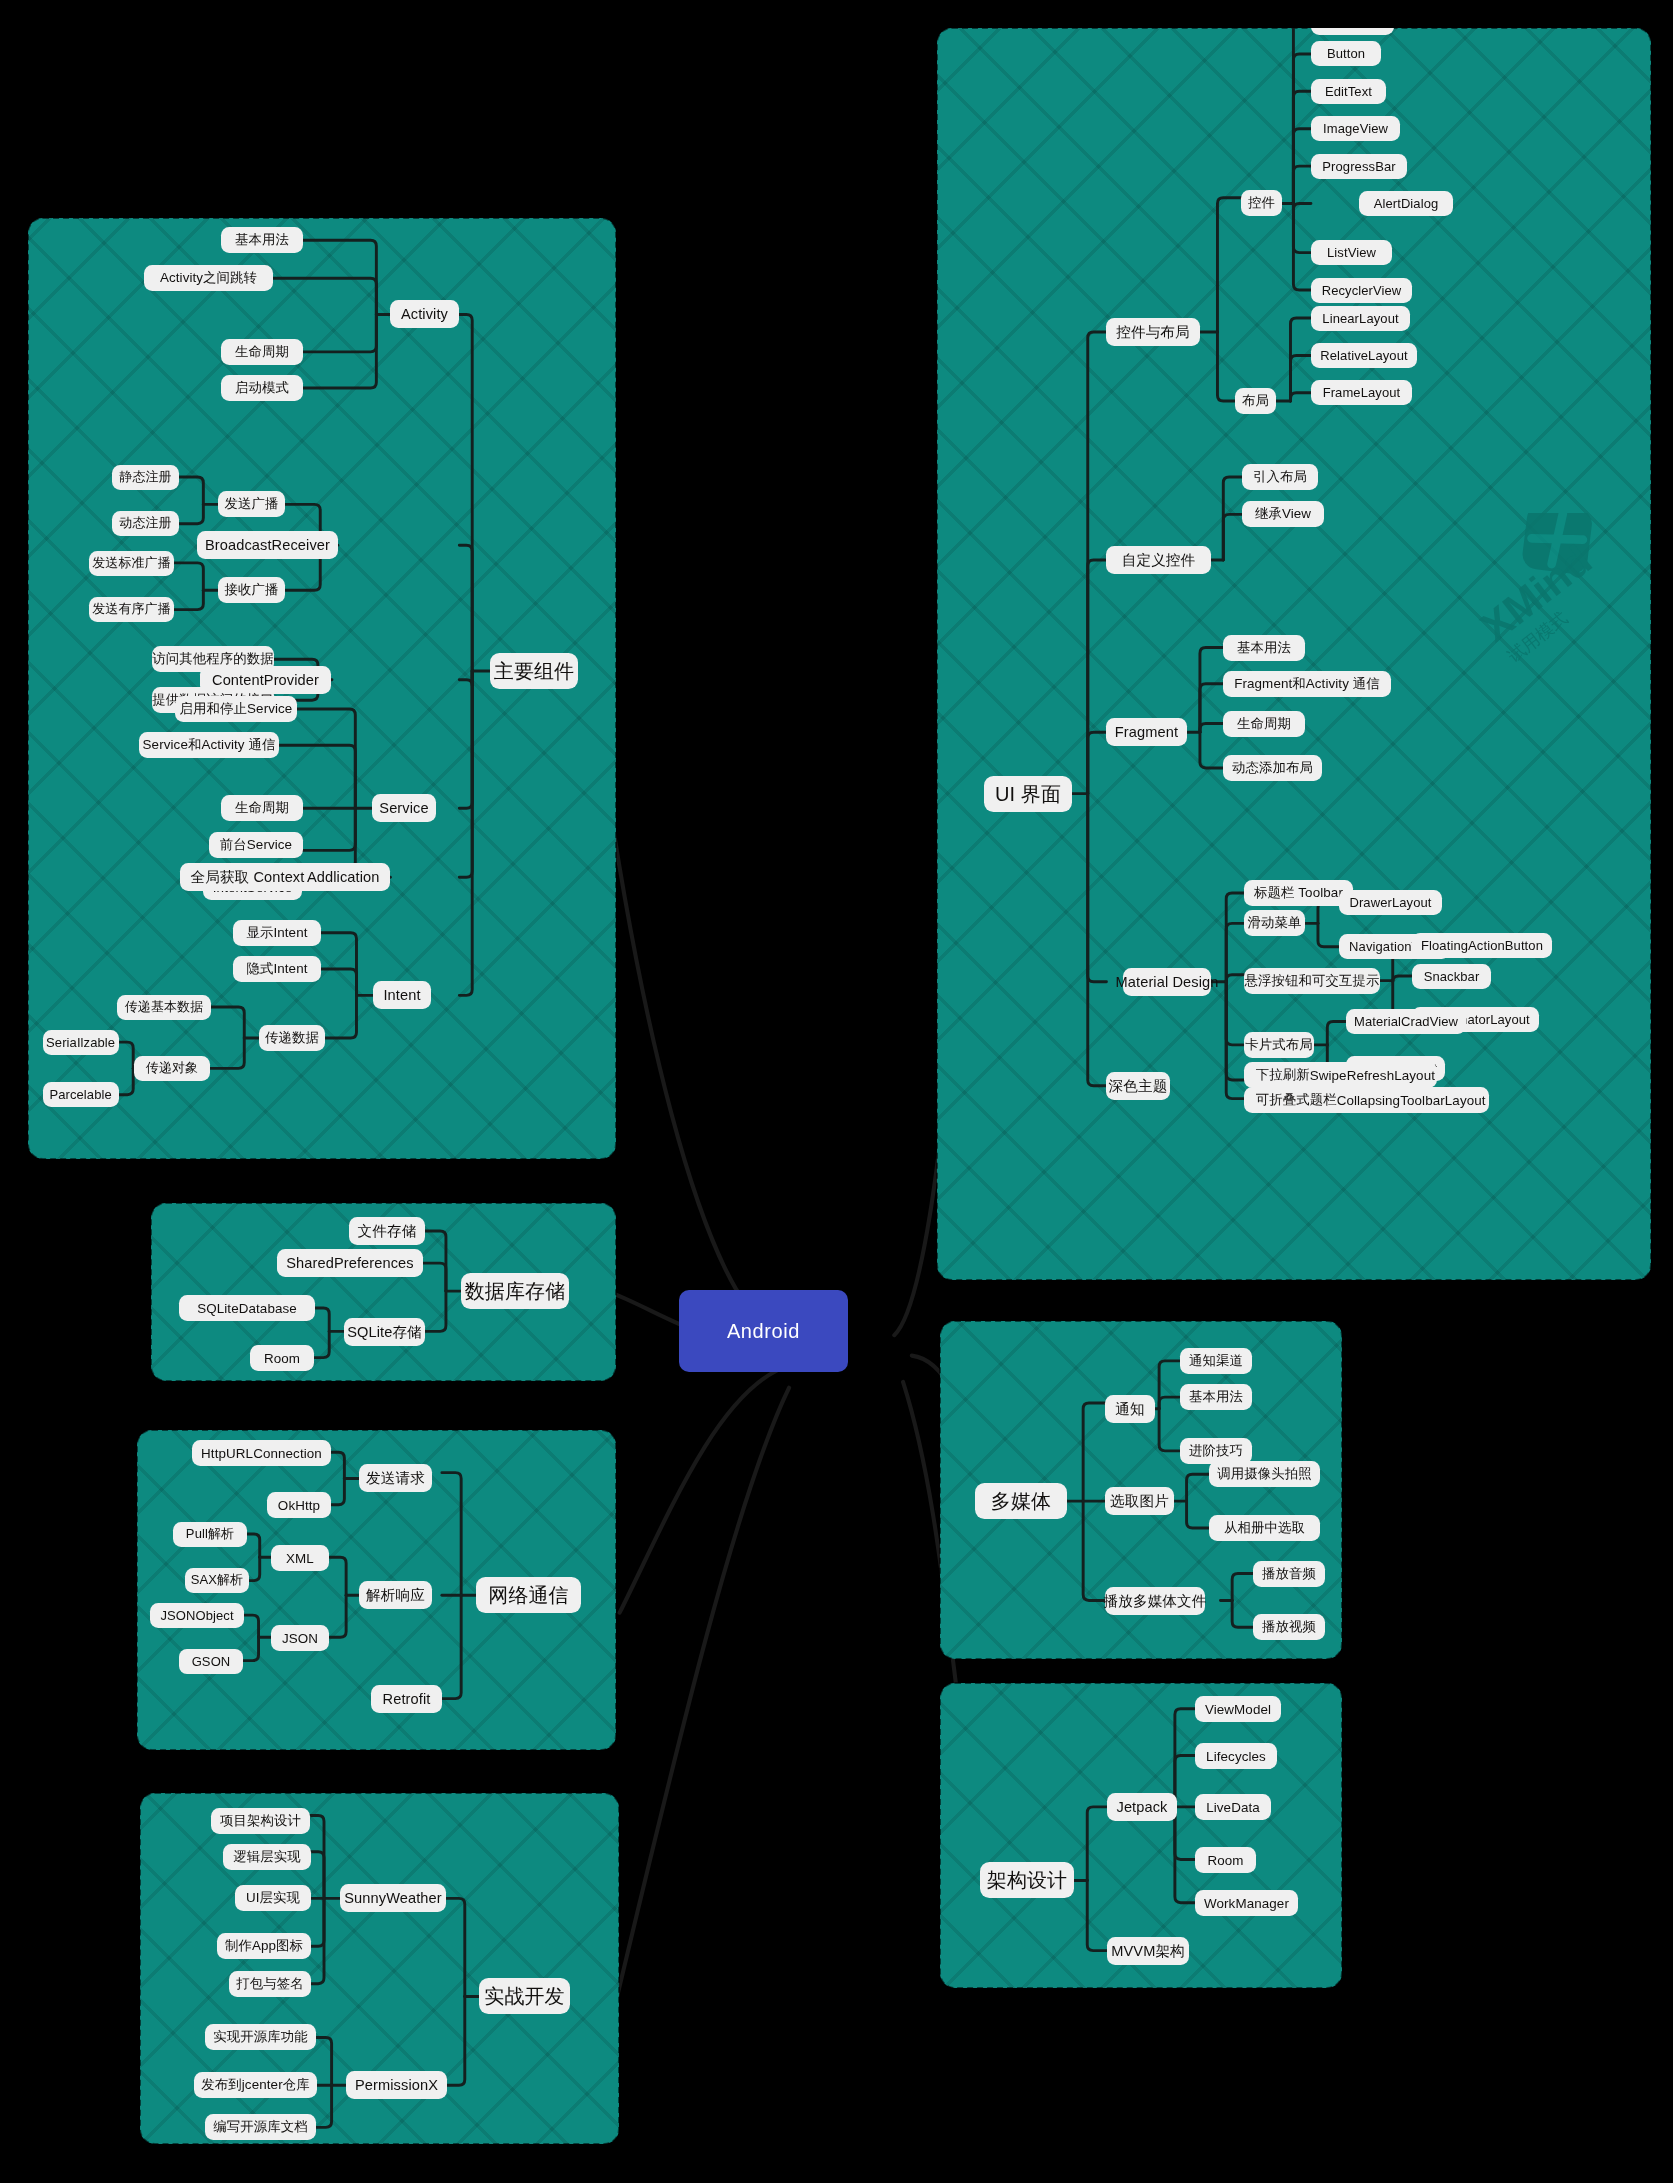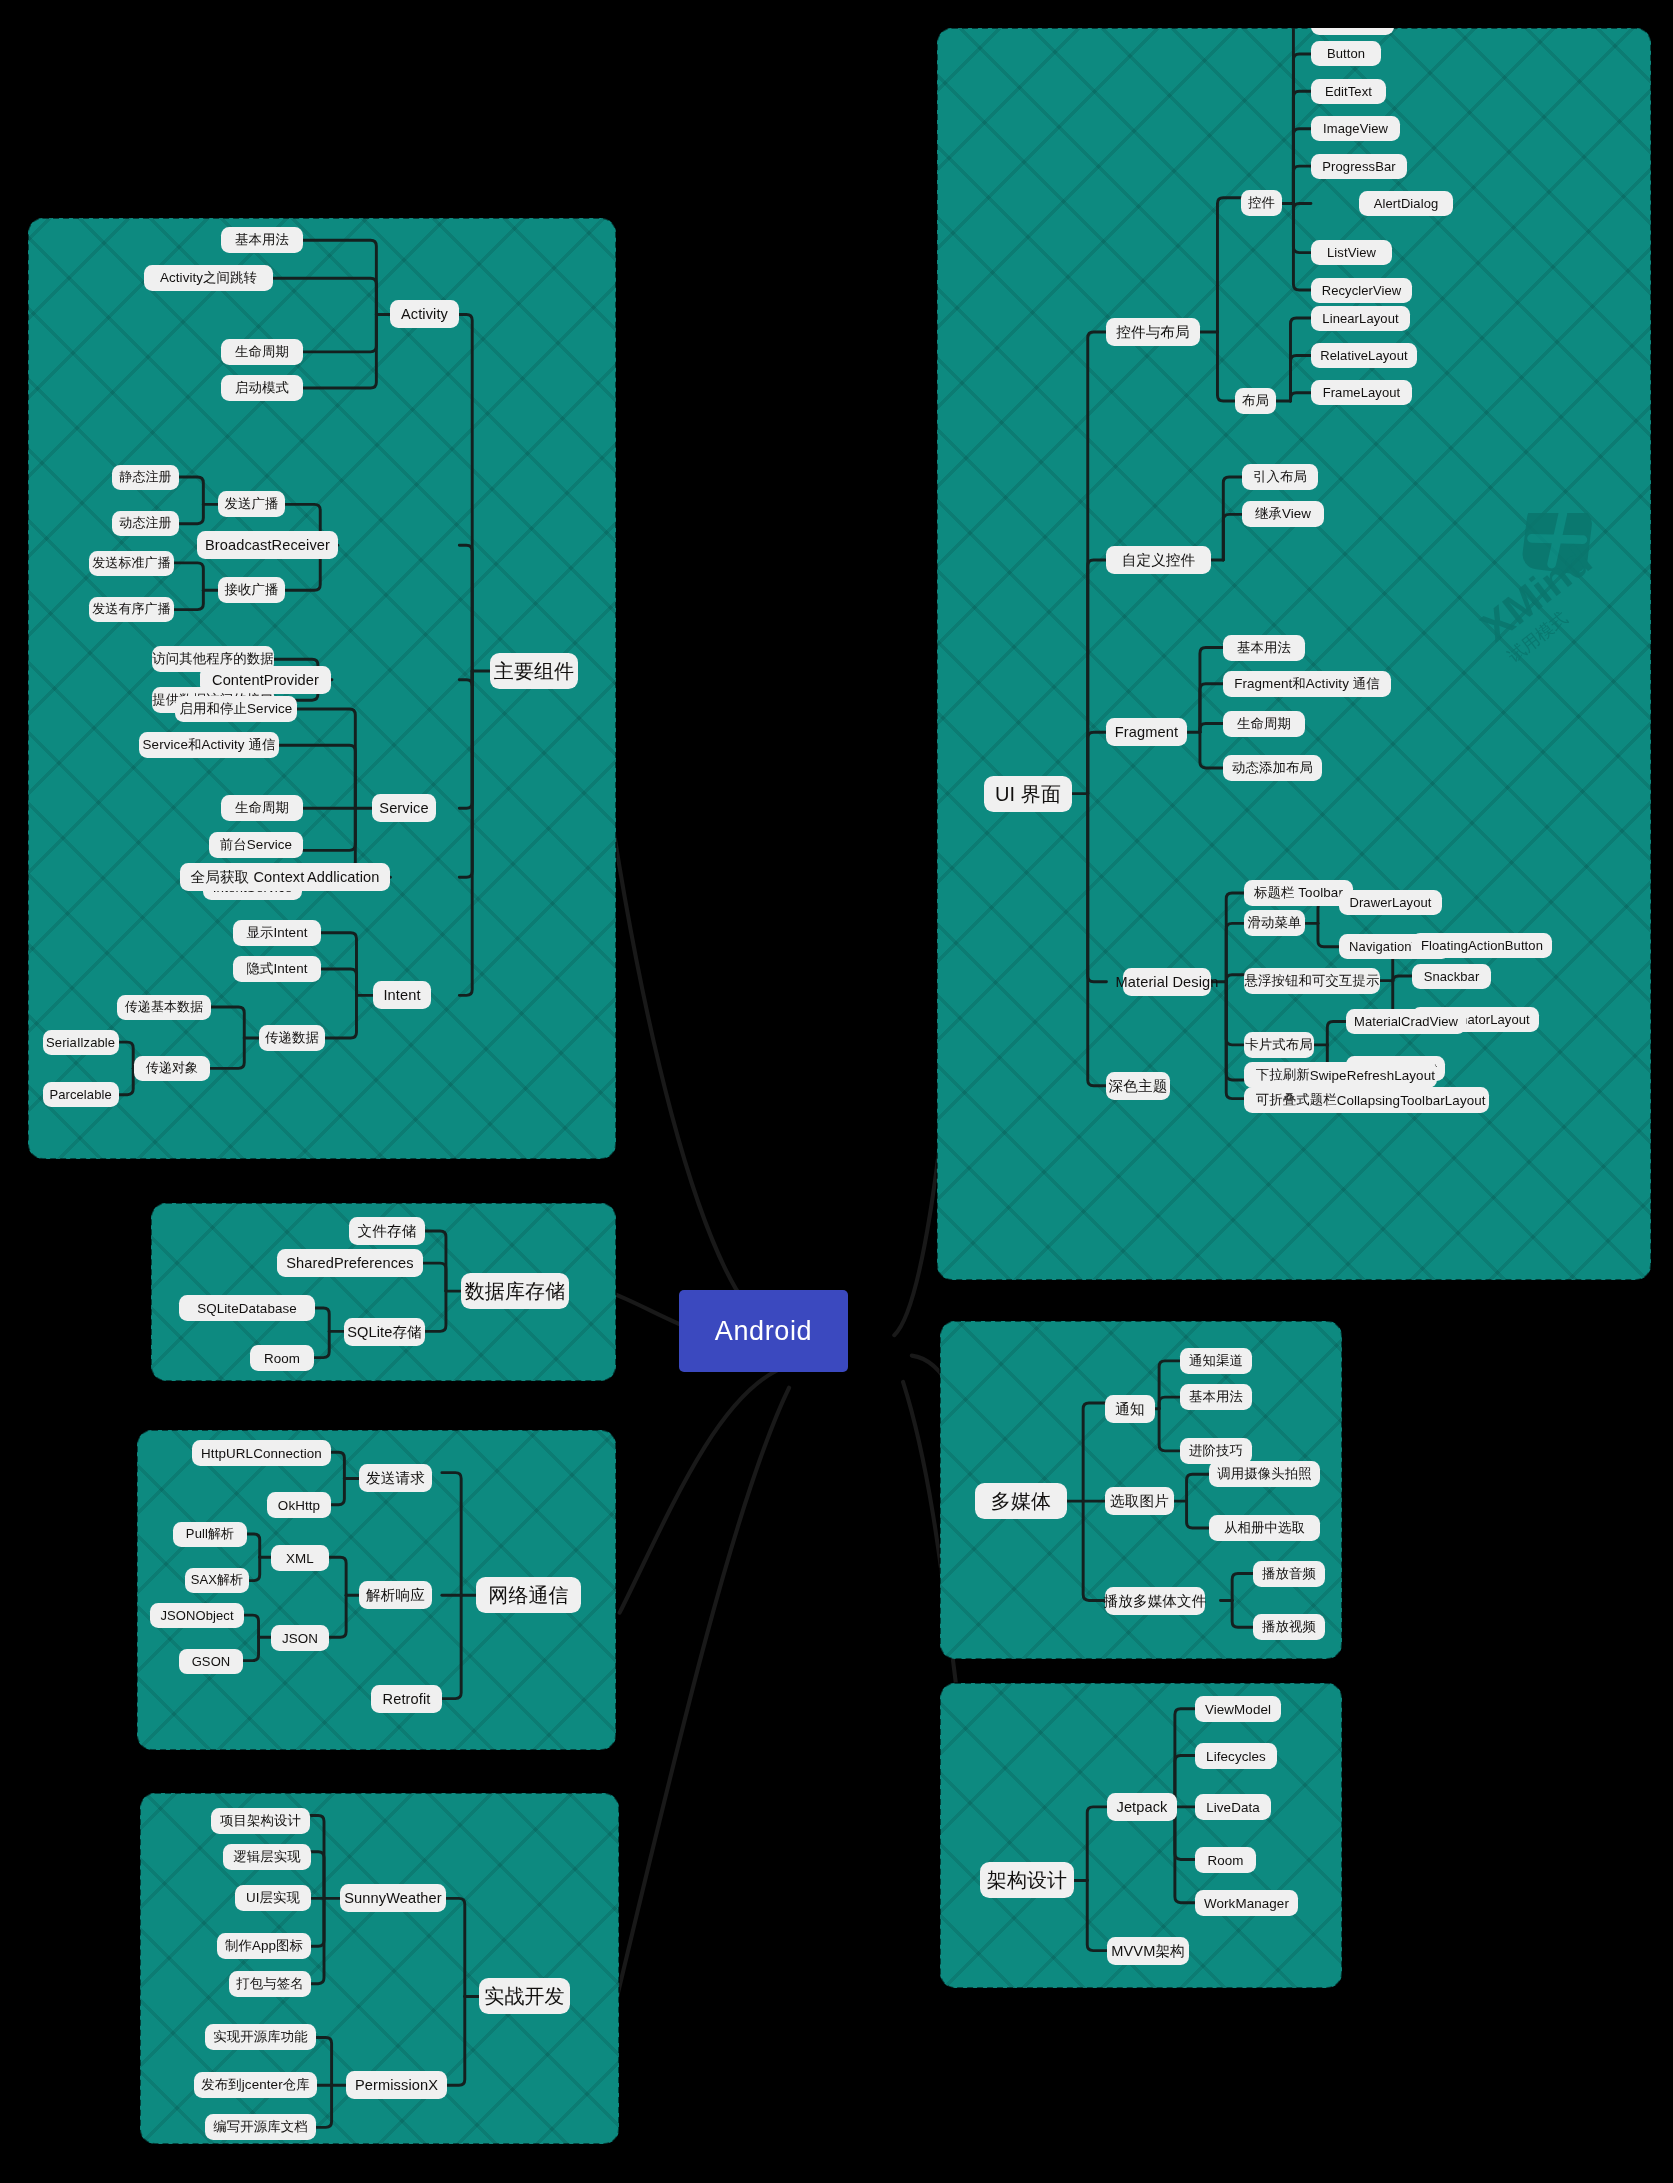--- a/index.html
+++ b/index.html
@@ -49,23 +49,23 @@
   }
   .n-l1{font-size:20px;height:36px;border-radius:9.4px;}
   .n-l2{font-size:14.6px;height:28px;}
   .n-l3{font-size:13.4px;height:26px;}
   .n-l4{font-size:13px;height:24.5px;}
   
   .central{
     position:absolute;
     background:#3b49bf;
     color:#ffffff;
-    border-radius:5px;
+    border-radius:10px;
     display:flex;align-items:center;justify-content:center;
-    font-size:27px;
+    font-size:20px;
     letter-spacing:0.6px;
   }
   
   .watermark{
     position:absolute;
     width:175px;height:175px;
     pointer-events:none;
     opacity:.85;
   }
 </style>

